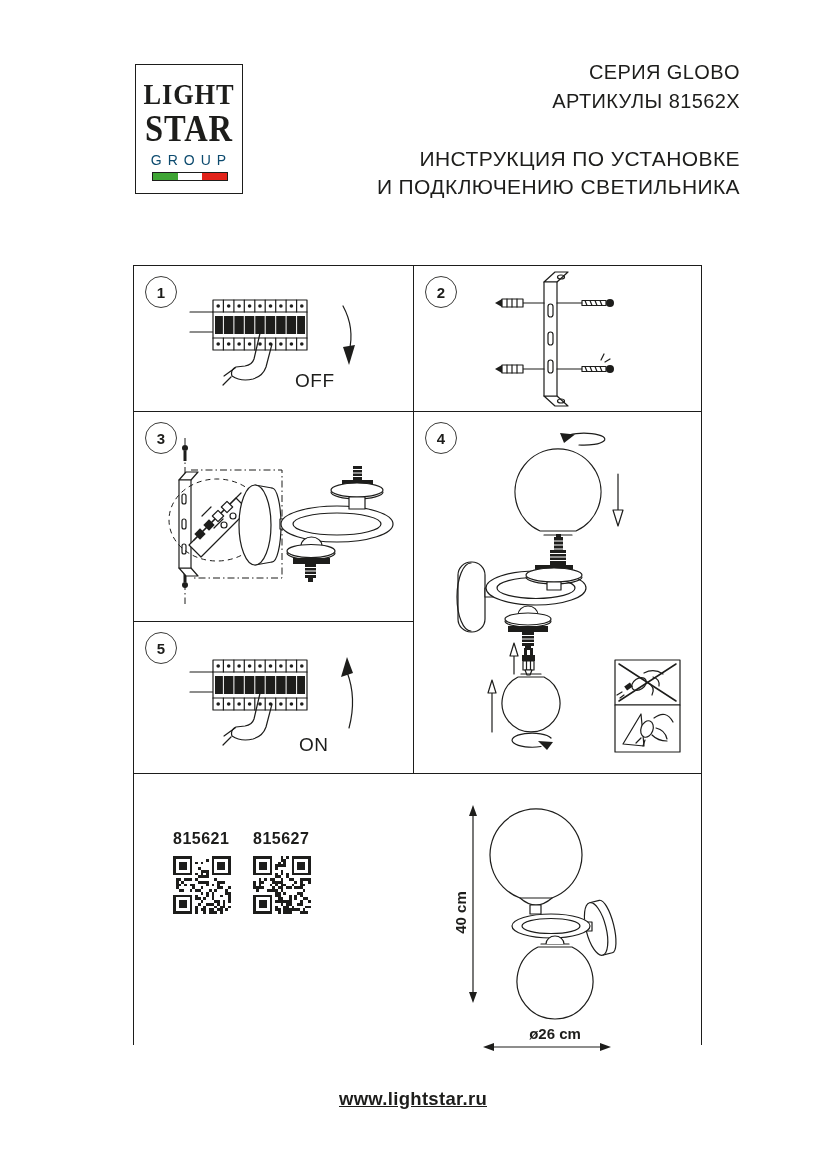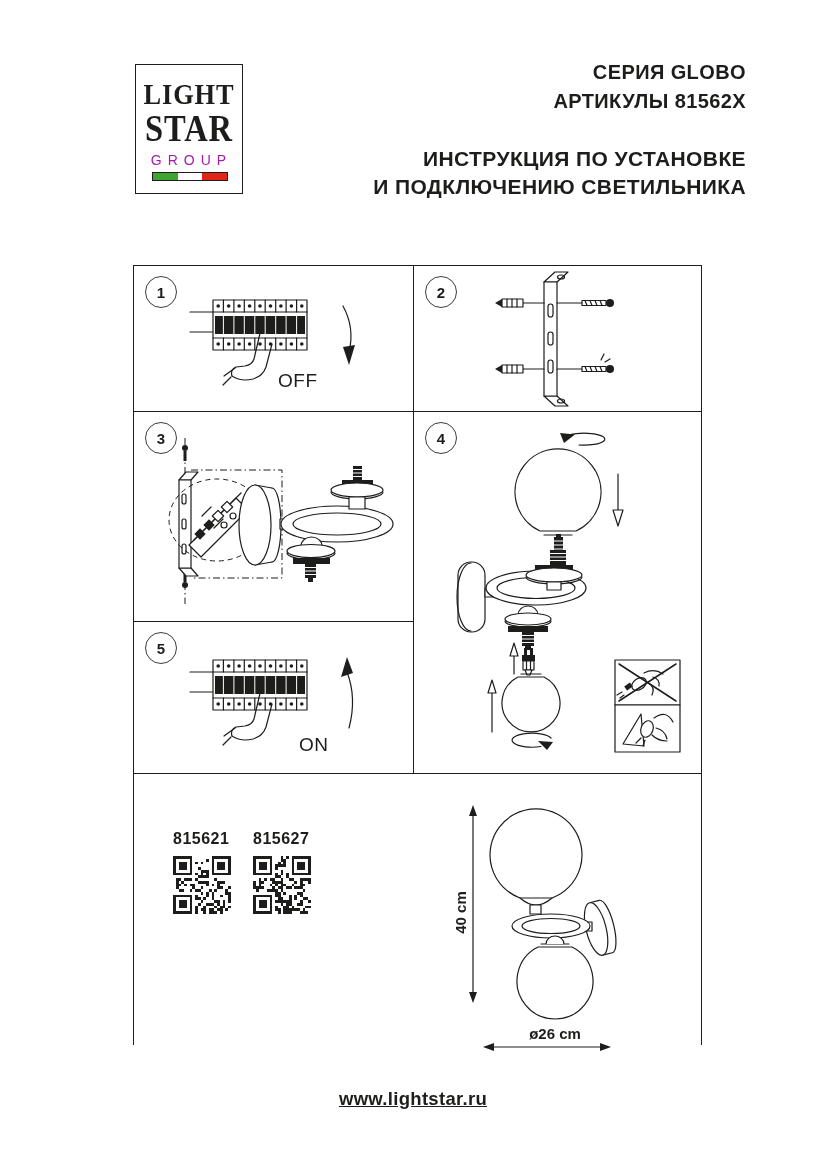--- a/index.html
+++ b/index.html
@@ -5,25 +5,25 @@
   html,body{margin:0;padding:0;background:#fff;}
   #page{position:relative;width:826px;height:1169px;background:#fff;overflow:hidden;
         font-family:"Liberation Sans",sans-serif;color:#1d1d1b;padding-left:40px;}
   
   #logo-box{position:absolute;left:135px;top:64px;width:108px;height:130px;
             border:1px solid #1d1d1b;box-sizing:border-box;text-align:center;}
   .logo-word{font-family:"Liberation Serif",serif;font-weight:bold;line-height:1;
              transform:scaleX(.88);transform-origin:center;}
   #logo-light{font-size:30px;margin-top:14px;letter-spacing:1px;}
   #logo-star{font-size:37px;margin-top:1px;letter-spacing:1px;}
-  #logo-group{font-size:14px;letter-spacing:6px;margin-top:5px;margin-left:5px;color:#a21caf;}
+  #logo-group{font-size:14px;letter-spacing:6px;margin-top:5px;margin-left:5px;color:#0c4a6e;}
   #logo-flag{position:absolute;left:16px;bottom:12px;width:76px;height:9px;
              border:1px solid #1d1d1b;display:flex;box-sizing:border-box;}
   #logo-flag div{flex:1;}
-  .hdr{position:absolute;right:120px;text-align:left;font-weight:bold;letter-spacing:.4px;white-space:nowrap;}
+  .hdr{position:absolute;right:126px;text-align:left;font-weight:normal;letter-spacing:.4px;white-space:nowrap;}
   #hdr-series{top:61px;font-size:20px;}
   #hdr-articles{top:90px;font-size:20px;}
   #hdr-title1{top:147px;font-size:21px;}
   #hdr-title2{top:175px;font-size:21px;}
   
   #grid{position:absolute;left:133px;top:265px;width:569px;height:780px;
         border:1px solid #1d1d1b;box-sizing:border-box;}
   .cell{position:absolute;box-sizing:border-box;background:#fff;}
   .br{border-right:1px solid #1d1d1b;}
   .bb{border-bottom:1px solid #1d1d1b;}
@@ -115,21 +115,21 @@
 
     <div id="cell1" class="cell br bb">
       <svg class="diagram" width="279" height="145" viewBox="0 0 279 145">
         <use href="#breaker"></use>
         <path class="s" d="M209,40 Q221,62 215,86"></path>
         <polygon class="f" points="209,81 221,79 215,99"></polygon>
       </svg>
       <div class="num">
           <span>1</span>
         </div>
-      <div class="switch-label" style="left:144px;top:104px;">OFF</div>
+      <div class="switch-label" style="left:161px;top:104px;">OFF</div>
     </div>
 
     <div id="cell2" class="cell bb">
       <svg class="diagram" width="286" height="145" viewBox="0 0 286 145">
         <polygon class="w" points="130,16 143,16 154,6 141,6"></polygon>
         <ellipse class="s" cx="147" cy="11" rx="3.5" ry="2"></ellipse>
         <polygon class="w" points="130,130 143,130 154,140 141,140"></polygon>
         <ellipse class="s" cx="147" cy="135" rx="3.5" ry="2"></ellipse>
         <rect class="w" x="130" y="16" width="13" height="114"></rect>
         <rect class="s" x="134" y="38" width="5" height="13" rx="2.5"></rect>

